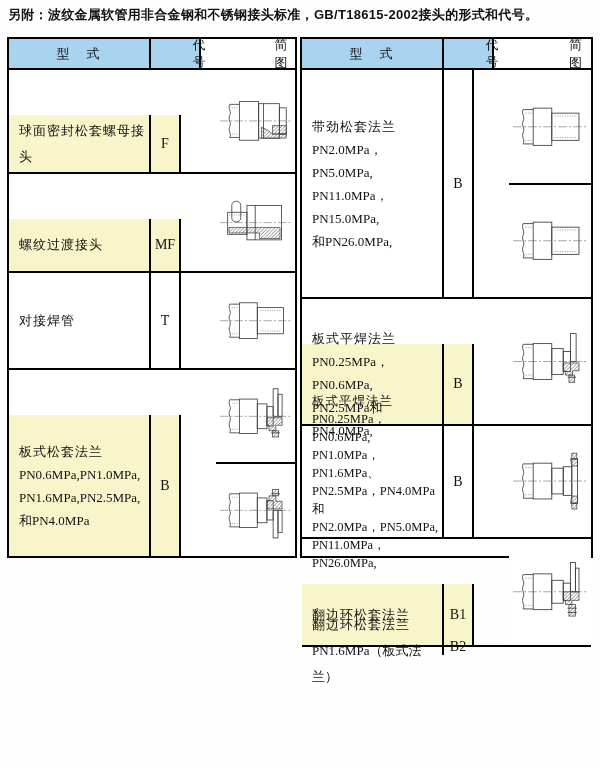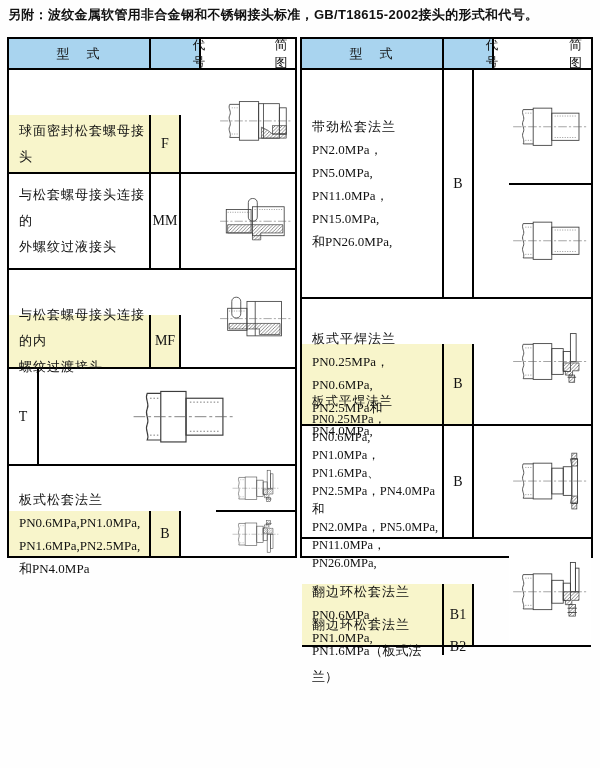--- a/index.html
+++ b/index.html
@@ -72,61 +72,43 @@
               <rect class="ln" x="59" y="20" width="30" height="50"></rect>
               <line class="ln" x1="66" y1="20" x2="66" y2="70"></line>
               <rect class="ln" x="89" y="26" width="10" height="38"></rect>
               <path class="ht" d="M63,54 Q73,58 79,64 H99 V70 H63 Z"></path>
               <rect class="ht" x="79" y="52" width="20" height="12"></rect>
               <line class="cl" x1="3" y1="45" x2="107" y2="45"></line>
             </svg>
           </div>
         </div>
       </div>
-      <div class="trow lh-lg" style="height:96px;flex:0 0 96px">
-        <div class="type-cell">
-          <span class="cn-line">与松套螺母接头连接的</span>
-          <span class="cn-line">外螺纹过液接头</span>
-        </div>
-        <div class="code-cell">MM</div>
-        <div class="diagram-cell">
-          <div class="dsub">
-            <svg viewBox="0 0 110 90" preserveAspectRatio="xMidYMid meet">
-              <rect class="ln" x="12" y="28" width="36" height="34"></rect>
-              <rect class="ln" x="50" y="24" width="46" height="42"></rect>
-              <rect class="ln" x="44" y="12" width="13" height="33" rx="6"></rect>
-              <line class="dt" x1="14" y1="32" x2="46" y2="32"></line>
-              <line class="dt" x1="53" y1="28" x2="93" y2="28"></line>
-              <path class="ht" d="M14,50 H94 V62 H62 V72 H50 V62 H14 Z"></path>
-              <line class="cl" x1="3" y1="45" x2="107" y2="45"></line>
-            </svg>
-          </div>
-        </div>
-      </div>
       <div class="trow hl lh-lg" style="height:99px;flex:0 0 99px">
         <div class="type-cell">
-          <span class="cn-line">与松套螺母接头连接的内</span>
           <span class="cn-line">螺纹过渡接头</span>
         </div>
         <div class="code-cell">MF</div>
         <div class="diagram-cell">
           <div class="dsub">
             <svg viewBox="0 0 110 90" preserveAspectRatio="xMidYMid meet">
               <rect class="ln" x="14" y="30" width="28" height="32"></rect>
               <rect class="ln" x="20" y="14" width="13" height="30" rx="6"></rect>
               <rect class="ln" x="42" y="20" width="50" height="50"></rect>
               <line class="ln" x1="54" y1="20" x2="54" y2="70"></line>
               <line class="dt" x1="16" y1="34" x2="40" y2="34"></line>
               <path class="ht" d="M16,52 H90 V68 H60 V60 H16 Z"></path>
               <line class="cl" x1="3" y1="45" x2="107" y2="45"></line>
             </svg>
           </div>
         </div>
       </div>
       <div class="trow lh-lg" style="height:97px;flex:0 0 97px">
+        <div class="type-cell">
+          <span class="cn-line">对接焊管</span>
+        </div>
         <div class="code-cell">T</div>
         <div class="diagram-cell">
           <div class="dsub">
             <svg viewBox="0 0 110 90" preserveAspectRatio="xMidYMid meet">
               <path class="ln" d="M31,21 H17 C14,27 20,31 17,37 C14,43 20,47 17,53 C14,59 20,63 17,69 H31"></path>
               <line class="dt" x1="20" y1="26" x2="29" y2="26"></line>
               <line class="dt" x1="20" y1="64" x2="29" y2="64"></line>
               <rect class="ln" x="31" y="19" width="26" height="52"></rect>
               <rect class="ln" x="57" y="26" width="38" height="38"></rect>
               <line class="dt" x1="61" y1="30" x2="92" y2="30"></line>
@@ -271,21 +253,20 @@
               <rect class="ht" x="85" y="6" width="7" height="8"></rect>
               <rect class="ht" x="85" y="76" width="7" height="8"></rect>
               <line class="cl" x1="3" y1="45" x2="107" y2="45"></line>
             </svg>
           </div>
         </div>
       </div>
       <div class="trow hl lh-md" style="height:108px;flex:0 0 108px">
         <div class="type-cell">
           <span class="cn-line">翻边环松套法兰</span>
-          <span class="pn-line">PN0.6MPa，PN1.0MPa,</span>
         </div>
         <div class="code-cell">B1</div>
         <div class="diagram-cell">
           <div class="dsub">
             <svg viewBox="0 0 110 90" preserveAspectRatio="xMidYMid meet">
               <path class="ln" d="M31,21 H17 C14,27 20,31 17,37 C14,43 20,47 17,53 C14,59 20,63 17,69 H31"></path>
               <line class="dt" x1="20" y1="26" x2="29" y2="26"></line>
               <line class="dt" x1="20" y1="64" x2="29" y2="64"></line>
               <rect class="ln" x="31" y="20" width="26" height="50"></rect>
               <rect class="ln" x="57" y="29" width="16" height="32"></rect>

